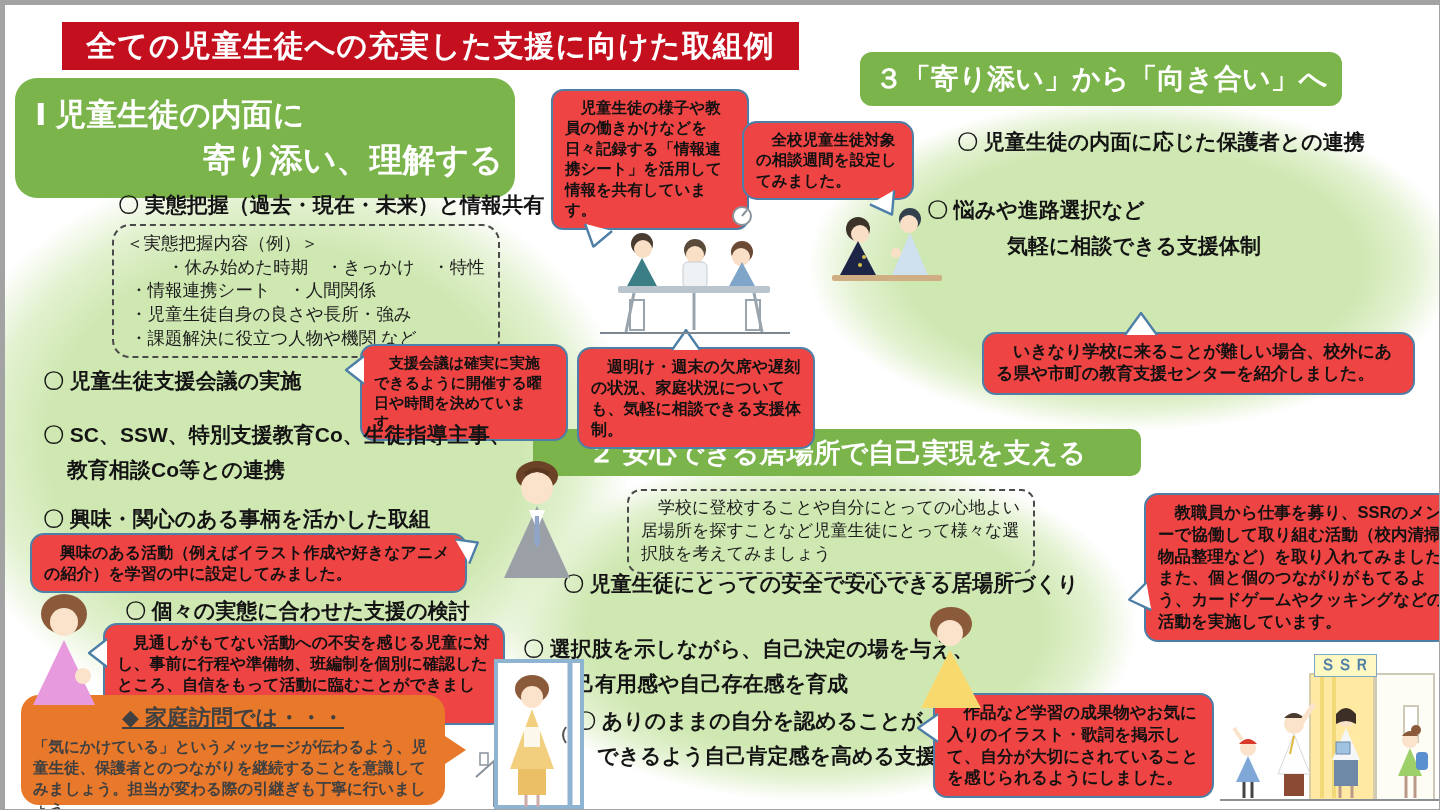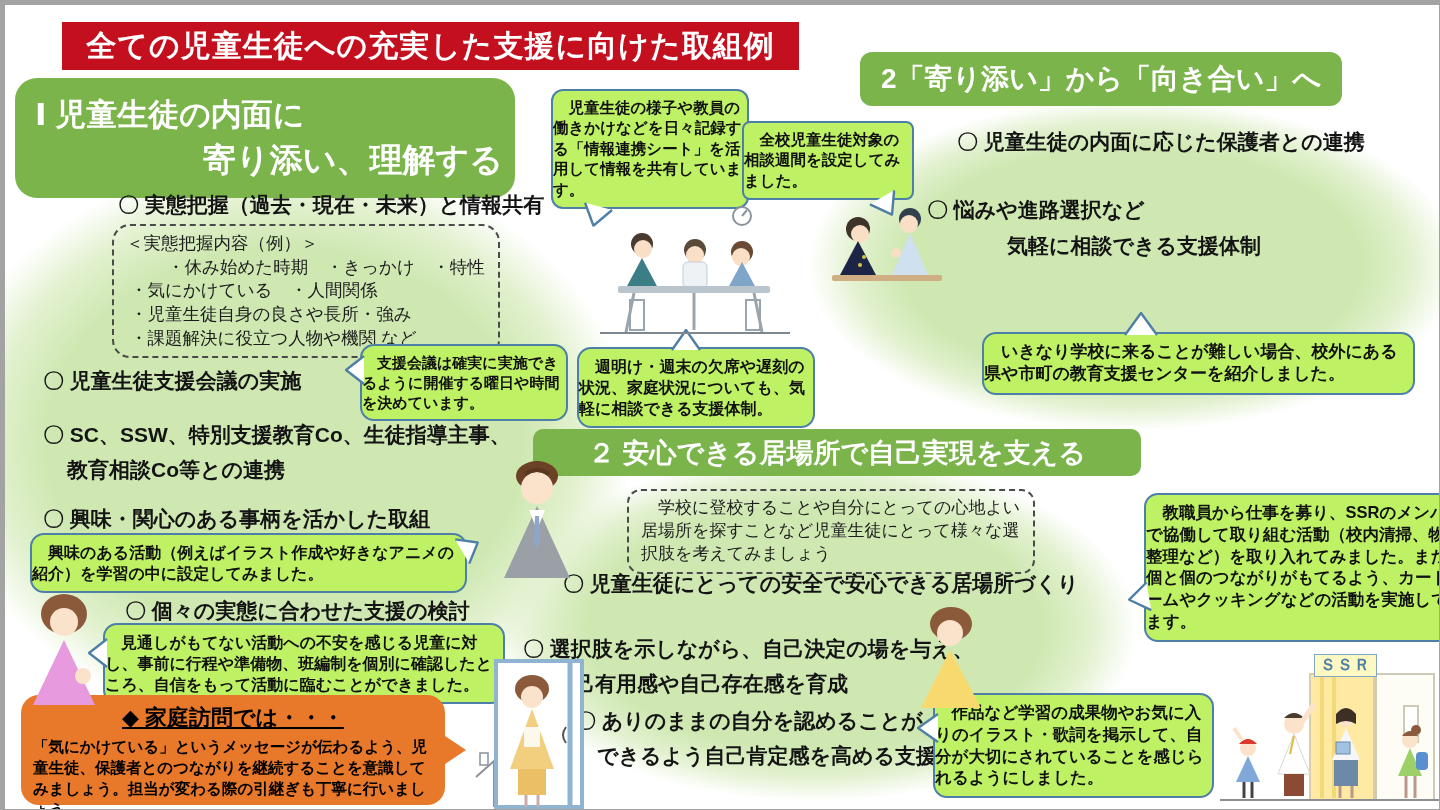--- a/index.html
+++ b/index.html
@@ -18,27 +18,27 @@
   .ghead{
     position:absolute;background:#7ab44a;color:#fff;font-weight:bold;
     display:flex;align-items:center;justify-content:center;
   }
   .item{position:absolute;font-weight:bold;color:#141414;white-space:nowrap;}
   .dashedbox{
     position:absolute;border:2px dashed #4a4a4a;border-radius:18px;
     padding:6px 12px;line-height:1.35;color:#1c1c1c;background:transparent;
   }
   .bubble{
-    position:absolute;background:#bef264;border:2.4px solid #4e7fa6;border-radius:14px;
-    padding:7px 0;font-weight:bold;color:#111;line-height:1.32;box-sizing:border-box;
+    position:absolute;background:#ef4444;border:2.4px solid #4e7fa6;border-radius:14px;
+    padding:7px 12px;font-weight:bold;color:#111;line-height:1.32;box-sizing:border-box;
   }
   .tail{position:absolute;}
   .orangebox{
     position:absolute;left:16px;top:690px;width:424px;height:110px;
-    background:#e8782a;border-radius:18px;color:#000000;padding:6px 12px;box-sizing:border-box;
+    background:#e8782a;border-radius:18px;color:#404040;padding:6px 12px;box-sizing:border-box;
   }
   .orangebox .oh{
     text-align:center;font-weight:bold;font-size:22px;text-decoration:underline;
     margin:2px 0 4px 0;
   }
   .orangebox .ob{font-size:15.5px;font-weight:bold;line-height:1.35;}
   .illus{position:absolute;}
   .ssr-sign{
     position:absolute;background:#fef9c3;border:1.5px solid #7fa6c7;color:#4e7fa6;
     font-size:16px;font-weight:bold;padding:0 5px;letter-spacing:1px;
@@ -58,33 +58,33 @@
 
   <div class="banner">全ての児童生徒への充実した支援に向けた取組例</div>
 
   <div class="ghead" style="left:10px;top:73px;width:500px;height:120px;border-radius:22px;
               flex-direction:column;align-items:flex-start;justify-content:center;padding:0;">
     <div style="font-size:31px;padding-left:20px;">Ⅰ 児童生徒の内面に</div>
     <div style="font-size:33px;padding-left:188px;margin-top:2px;">寄り添い、理解する</div>
   </div>
 
   <div class="ghead" style="left:855px;top:47px;width:482px;height:54px;border-radius:12px;font-size:28px;">
-    <span>2「寄り添い」から「向き合い」へ</span>
+    <span>３「寄り添い」から「向き合い」へ</span>
   </div>
 
   <div class="ghead" style="left:528px;top:424px;width:608px;height:47px;border-radius:10px;font-size:27px;align-items:center;">
     <span>２ 安心できる居場所で自己実現を支える</span>
   </div>
 
   <div class="item" style="left:113px;top:186px;font-size:21px;">〇 実態把握（過去・現在・未来）と情報共有</div>
 
   <div class="dashedbox" style="left:107px;top:219px;width:360px;font-size:17.5px;">
     <div>＜実態把握内容（例）＞</div>
     <div style="padding-left:4px;margin-left:37px;">・休み始めた時期　・きっかけ　・特性</div>
-    <div style="padding-left:4px;">・気にかけている　・人間関係</div>
+    <div style="padding-left:4px;">・情報連携シート　・人間関係</div>
     <div style="padding-left:4px;">・児童生徒自身の良さや長所・強み</div>
     <div style="padding-left:4px;">・課題解決に役立つ人物や機関 など</div>
   </div>
 
   <div class="item" style="left:38px;top:362px;font-size:21px;">〇 児童生徒支援会議の実施</div>
 
   <div class="bubble" style="left:355px;top:339px;width:208px;font-size:15px;">
     <span>　支援会議は確実に実施できるように開催する曜日や時間を決めています。</span>
     <svg class="tail" width="30" height="20" viewBox="0 0 30 20" style="left:-22px;top:14px;transform:rotate(90deg);">
       <path d="M1 1 L15 19 L29 1 Z" fill="#fff" stroke="none"></path>
@@ -124,21 +124,21 @@
   </div>
 
   <div class="bubble" style="left:546px;top:84px;width:198px;font-size:15.5px;border-radius:12px;">
     <span>　児童生徒の様子や教員の働きかけなどを日々記録する「情報連携シート」を活用して情報を共有しています。</span>
     <svg class="tail" width="30" height="22" viewBox="0 0 30 22" style="left:28px;bottom:-20px;transform:rotate(15deg);">
       <path d="M1 1 L15 21 L29 1 Z" fill="#fff" stroke="none"></path>
       <path d="M1 1 L15 21 L29 1" fill="none" stroke="#4e7fa6" stroke-width="2.4"></path>
     </svg>
   </div>
 
-  <div class="bubble" style="left:737px;top:116px;width:172px;font-size:15.5px;border-radius:8px;">
+  <div class="bubble" style="left:737px;top:116px;width:172px;font-size:15.5px;border-radius:15px;">
     <span>　全校児童生徒対象の相談週間を設定してみました。</span>
     <svg class="tail" width="30" height="22" viewBox="0 0 30 22" style="right:10px;bottom:-19px;transform:rotate(-30deg);">
       <path d="M1 1 L15 21 L29 1 Z" fill="#fff" stroke="none"></path>
       <path d="M1 1 L15 21 L29 1" fill="none" stroke="#4e7fa6" stroke-width="2.4"></path>
     </svg>
   </div>
 
   <div class="bubble" style="left:572px;top:342px;width:238px;font-size:16px;">
     <span>　週明け・週末の欠席や遅刻の状況、家庭状況についても、気軽に相談できる支援体制。</span>
     <svg class="tail" width="30" height="22" viewBox="0 0 30 22" style="left:92px;top:-20px;transform:rotate(180deg);">

